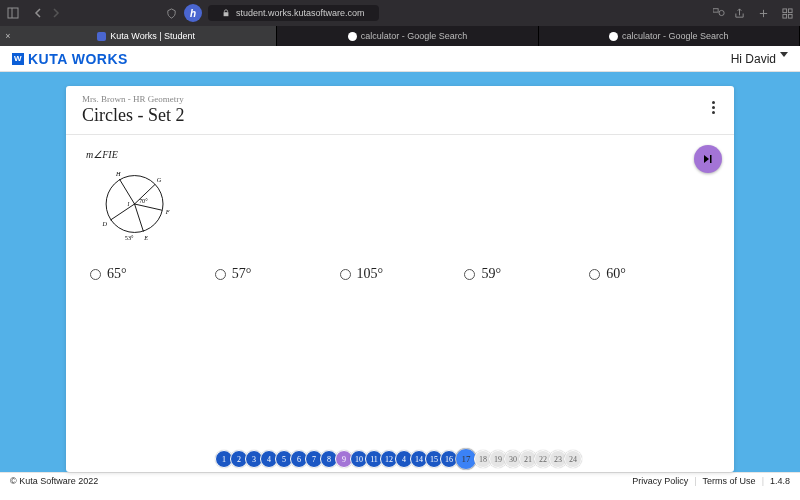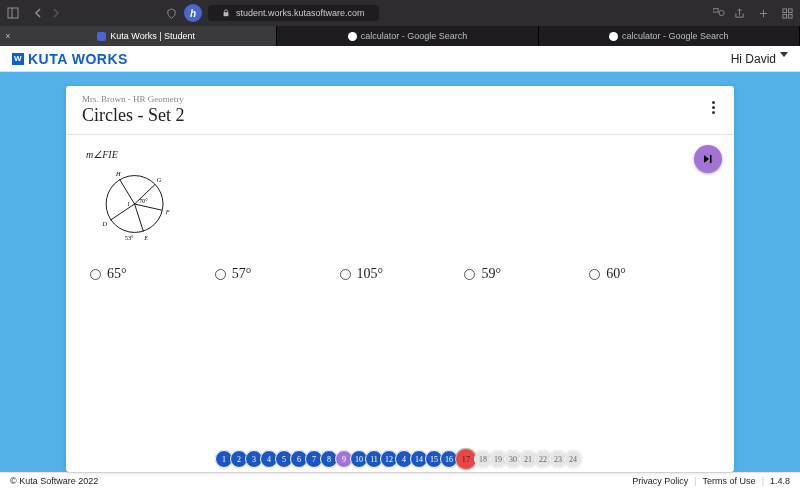--- a/index.html
+++ b/index.html
@@ -48,21 +48,21 @@
   
   .choices { display: flex; gap: 0; margin-left: 4px; }
   .choice { flex:1; display: flex; align-items: center; gap: 6px; font-size: 14px;}
   .radio { width:11px; height:11px; border: 1.5px solid #555; border-radius:50%; display:inline-block;}
   
   
   .qnav { position:absolute; bottom:4px; left:0; right:0; display:flex; justify-content:center;}
   .qnav-inner{display:flex; align-items:flex-end;}
   .pill { width:18px; height:18px; border-radius:50%; color:#fff; font-size:8px; display:flex; align-items:center; justify-content:center; margin-left:-3px; border:1px solid #fff; box-shadow:0 0 1px rgba(0,0,0,.4);}
   .pill.blue{background:#1b57c4;} .pill.purple{background:#a374d6;} .pill.gray{background:#e5e5e5;color:#666;} 
-  .pill.current{background:#ef4444;color:#333;width:22px;height:22px;font-size:9px;border:1px solid #ccc; margin-bottom:-2px;}
+  .pill.current{background:#3b82f6;color:#333;width:22px;height:22px;font-size:9px;border:1px solid #ccc; margin-bottom:-2px;}
   
   .footer { height:16px; font-size:9px; display:flex; align-items:center; padding:0 10px; border-top:1px solid #e5e5e5;}
   .footer .r{margin-left:auto;display:flex;gap:6px;align-items:flex-end;}
   .footer .sep{color:#ccc;}
 </style>
 </head>
 <body>
 
 <div class="chrome">
   <div class="btn">

